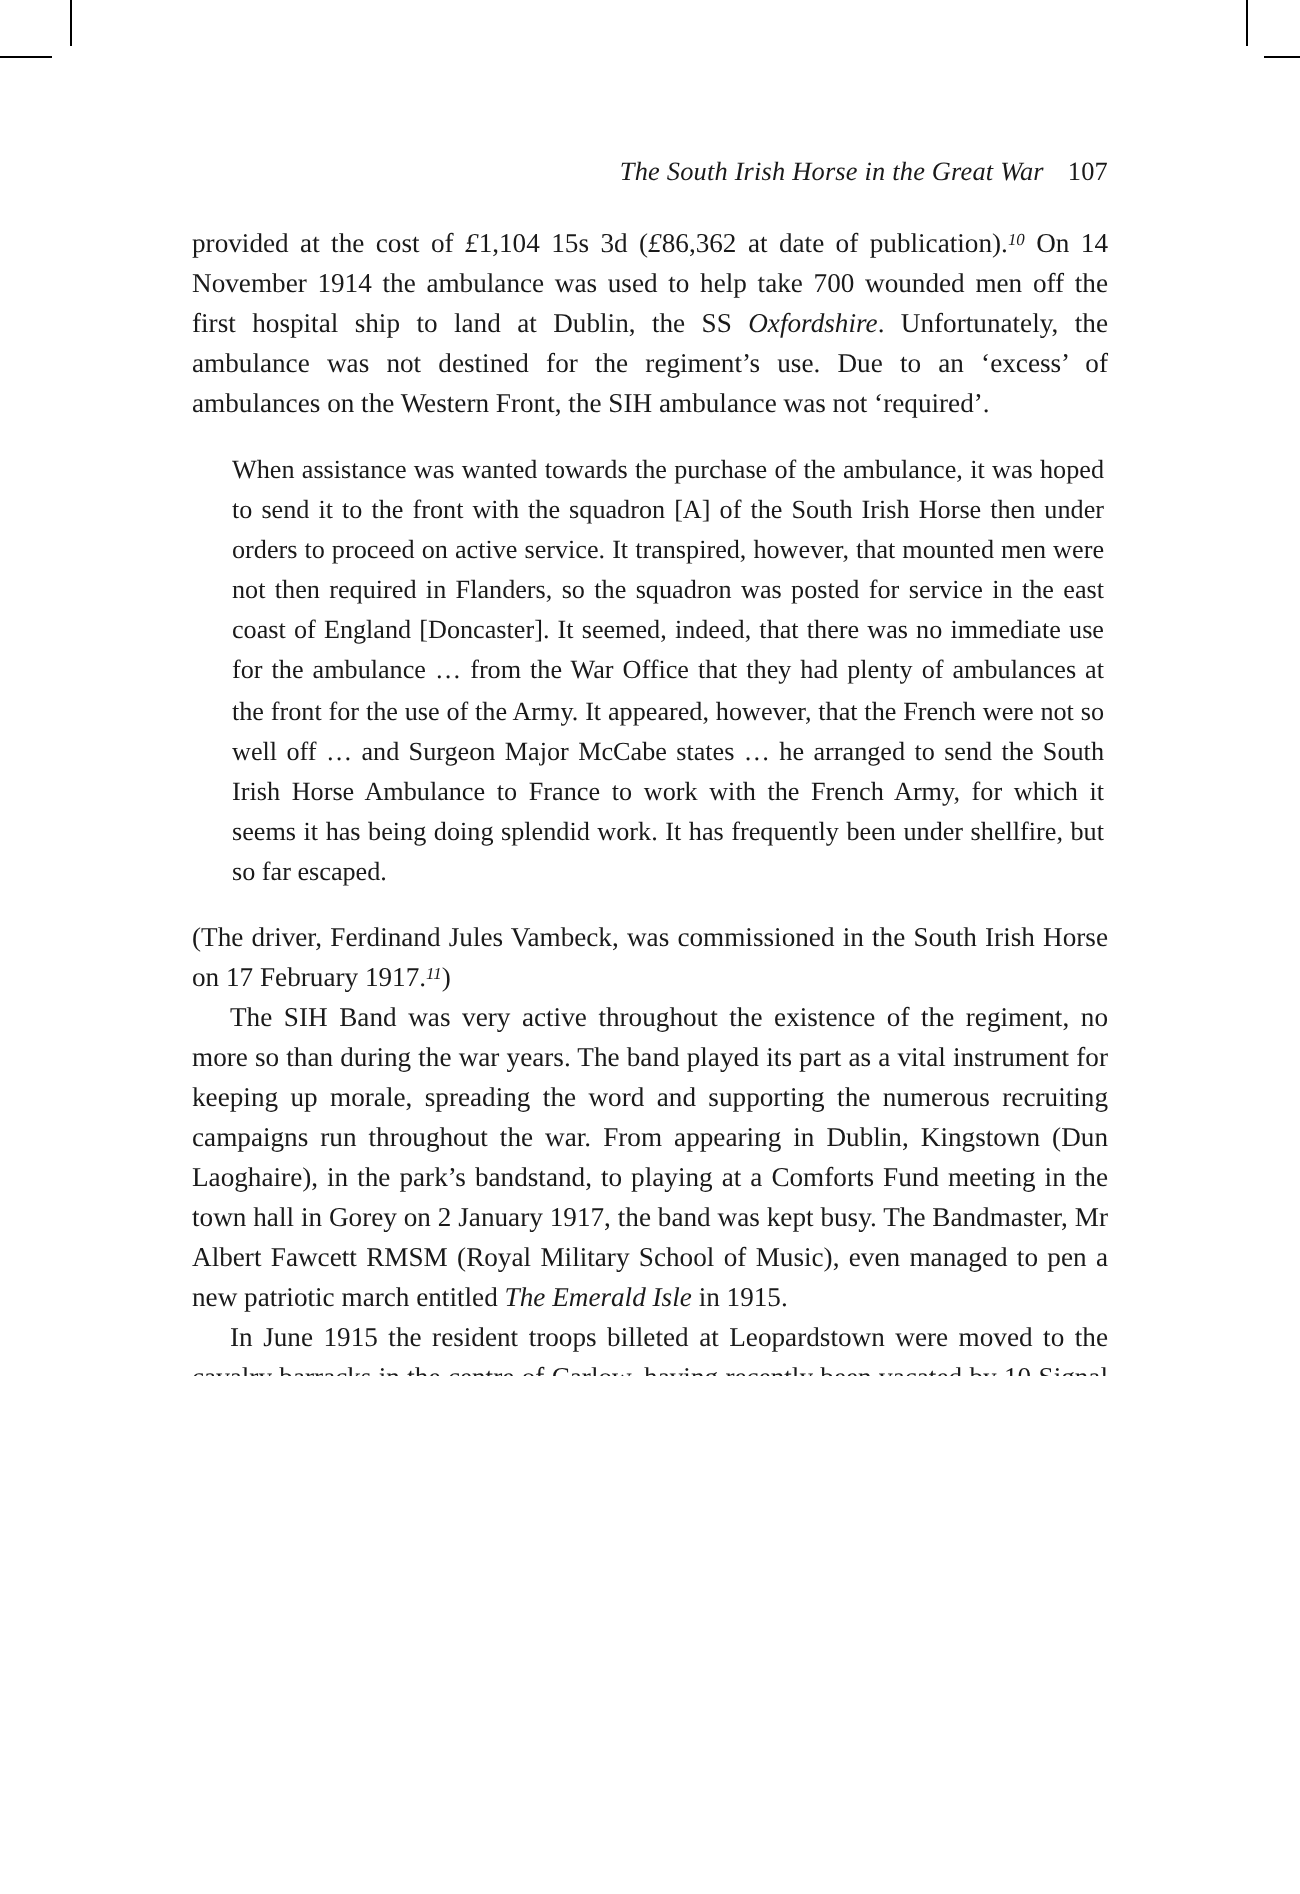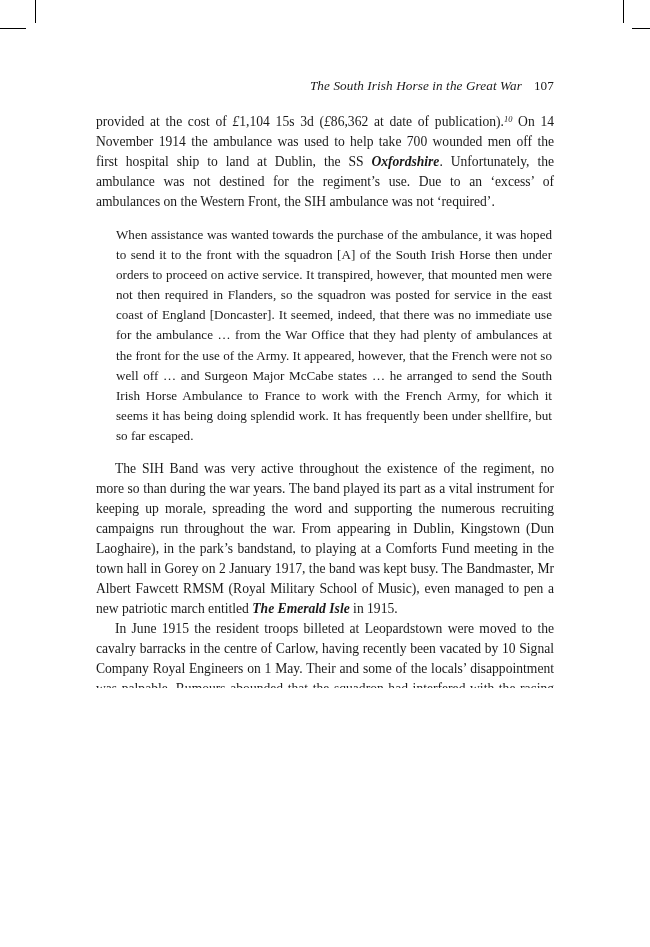--- a/index.html
+++ b/index.html
@@ -70,21 +70,21 @@
     padding-left: 20px;
     padding-right: 2px;
   }
   .blockquote p {
     font-size: 13.1px;
     line-height: 20.05px;
     text-align: justify;
     margin-top: 12px;
   }
 
-  i, em { font-style: italic; font-weight: bold; }
+  i, em { font-style: italic; }
 
   sup {
     font-size: 0.62em;
     vertical-align: 0.42em;
     line-height: 0;
     font-style: italic;
   }
 
   .pound { font-style: italic; }
 
@@ -123,20 +123,21 @@
   </div>
 
   <div class="textblock">
 
     <p><span>provided at the cost of </span><span class="pound">£</span><span>1,104 15s 3d (</span><span class="pound">£</span><span>86,362 at date of publication).</span><sup>10</sup><span> On 14 November 1914 the ambulance was used to help take 700 wounded men off the first hospital ship to land at Dublin, the SS </span><i>Oxfordshire</i><span>. Unfortunately, the ambulance was not destined for the regiment’s use. Due to an ‘excess’ of ambulances on the Western Front, the SIH ambulance was not ‘required’.</span></p>
 
     <div class="blockquote">
       <p>When assistance was wanted towards the purchase of the ambulance, it was hoped to send it to the front with the squadron [A] of the South Irish Horse then under orders to proceed on active service. It transpired, however, that mounted men were not then required in Flanders, so the squadron was posted for service in the east coast of England [Doncaster]. It seemed, indeed, that there was no immediate use for the ambulance … from the War Office that they had plenty of ambulances at the front for the use of the Army. It appeared, however, that the French were not so well off … and Surgeon Major McCabe states … he arranged to send the South Irish Horse Ambulance to France to work with the French Army, for which it seems it has being doing splendid work. It has frequently been under shellfire, but so far escaped.</p>
     </div>
 
+    <p><span>(The driver, Ferdinand Jules Vambeck, was commissioned in the South Irish Horse on 17 February 1917.</span><sup>11</sup><span>)</span></p>
 
     <p class="indent"><span>The SIH Band was very active throughout the existence of the regiment, no more so than during the war years. The band played its part as a vital instrument for keeping up morale, spreading the word and supporting the numerous recruiting campaigns run throughout the war. From appearing in Dublin, Kingstown (Dun Laoghaire), in the park’s bandstand, to playing at a Comforts Fund meeting in the town hall in Gorey on 2 January 1917, the band was kept busy. The Bandmaster, Mr Albert Fawcett RMSM (Royal Military School of Music), even managed to pen a new patriotic march entitled </span><i>The Emerald Isle</i><span> in 1915.</span></p>
 
     <p class="indent">In June 1915 the resident troops billeted at Leopardstown were moved to the cavalry barracks in the centre of Carlow, having recently been vacated by 10 Signal Company Royal Engineers on 1 May. Their and some of the locals’ disappointment was palpable. Rumours abounded that the squadron had interfered with the racing and that certain ‘members’ had</p>
 
   </div>
 
   <div class="footer">
     <div class="footer-left"><span>The South Irish Horse and the Great War.indd</span><span class="fpage">107</span></div>
     <div class="footer-right"><span>17/10/2018</span><span class="ftime">10:34</span></div>

